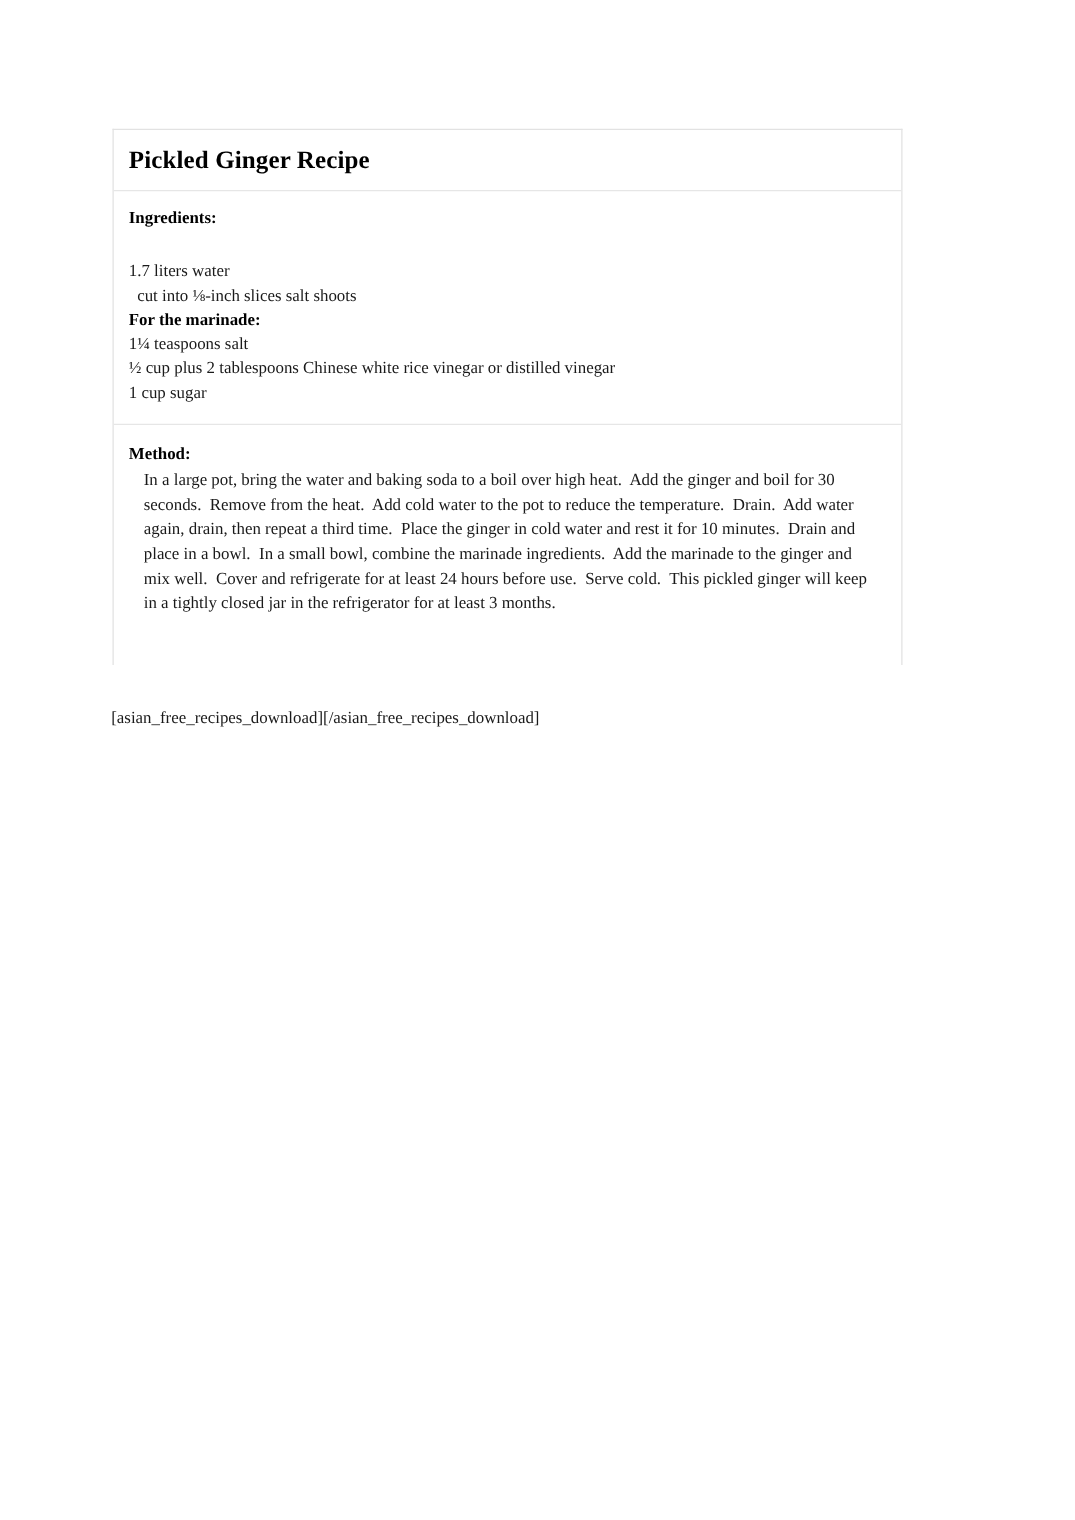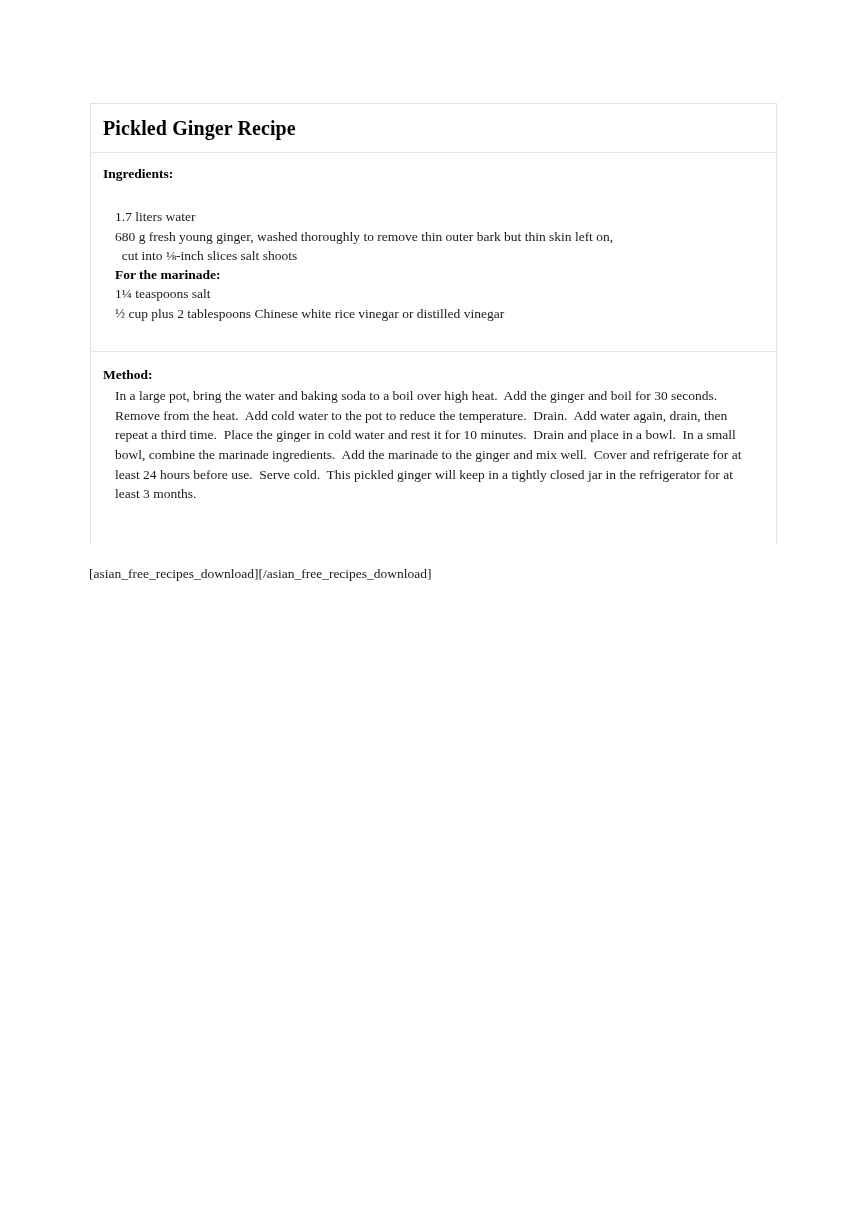--- a/index.html
+++ b/index.html
@@ -15,21 +15,21 @@
     font-family: "Liberation Serif", "DejaVu Serif", serif;
     color: #1a1a1a;
     -webkit-font-smoothing: antialiased;
   }
 
   
   .recipe-card {
     position: absolute;
     left: 90px;
     top: 103px;
-    width: 687px;
+    width: 632px;
     box-sizing: border-box;
     background: #ffffff;
     border-left: 1px solid #e2e2e2;
     border-right: 1px solid #e2e2e2;
     border-top: 1px solid #e2e2e2;
     border-bottom: none;
   }
 
   .card-header {
     padding: 13px 12px 12px 12px;
@@ -59,21 +59,21 @@
   .section-heading {
     font-size: 13.5px;
     font-weight: bold;
     color: #000000;
     margin: 0;
     line-height: 1.35;
   }
 
   
   .ingredient-list {
-    margin: 12px;
+    margin: 0;
     padding: 0;
     list-style: none;
     margin-top: 24px;
   }
   .ingredient-line {
     font-size: 13.5px;
     line-height: 19.3px;
     white-space: pre-wrap;
     color: #1a1a1a;
   }
@@ -108,25 +108,25 @@
 <div class="recipe-card">
 
   <div class="card-header">
     <h1 class="card-title">Pickled Ginger Recipe</h1>
   </div>
 
   <div class="card-section section-ingredients">
     <h2 class="section-heading">Ingredients:</h2>
     <div class="ingredient-list">
         <div class="ingredient-line">1.7 liters water</div>
-        <div class="ingredient-line">680 g fresh young ginger, washed thoroughly to remove thin outer bark but thin skin left on,</div>
         <div class="ingredient-line">  cut into ⅛-inch slices salt shoots</div>
         <div class="ingredient-line subheading">For the marinade:</div>
         <div class="ingredient-line">1¼ teaspoons salt</div>
         <div class="ingredient-line">½ cup plus 2 tablespoons Chinese white rice vinegar or distilled vinegar</div>
+        <div class="ingredient-line">1 cup sugar</div>
       </div>
   </div>
 
   <div class="card-section section-method">
     <h2 class="section-heading">Method:</h2>
     <p class="method-body">In a large pot, bring the water and baking soda to a boil over high heat.  Add the ginger and boil for 30 seconds.  Remove from the heat.  Add cold water to the pot to reduce the temperature.  Drain.  Add water again, drain, then repeat a third time.  Place the ginger in cold water and rest it for 10 minutes.  Drain and place in a bowl.  In a small bowl, combine the marinade ingredients.  Add the marinade to the ginger and mix well.  Cover and refrigerate for at least 24 hours before use.  Serve cold.  This pickled ginger will keep in a tightly closed jar in the refrigerator for at least 3 months.</p>
   </div>
 
 </div>
 

